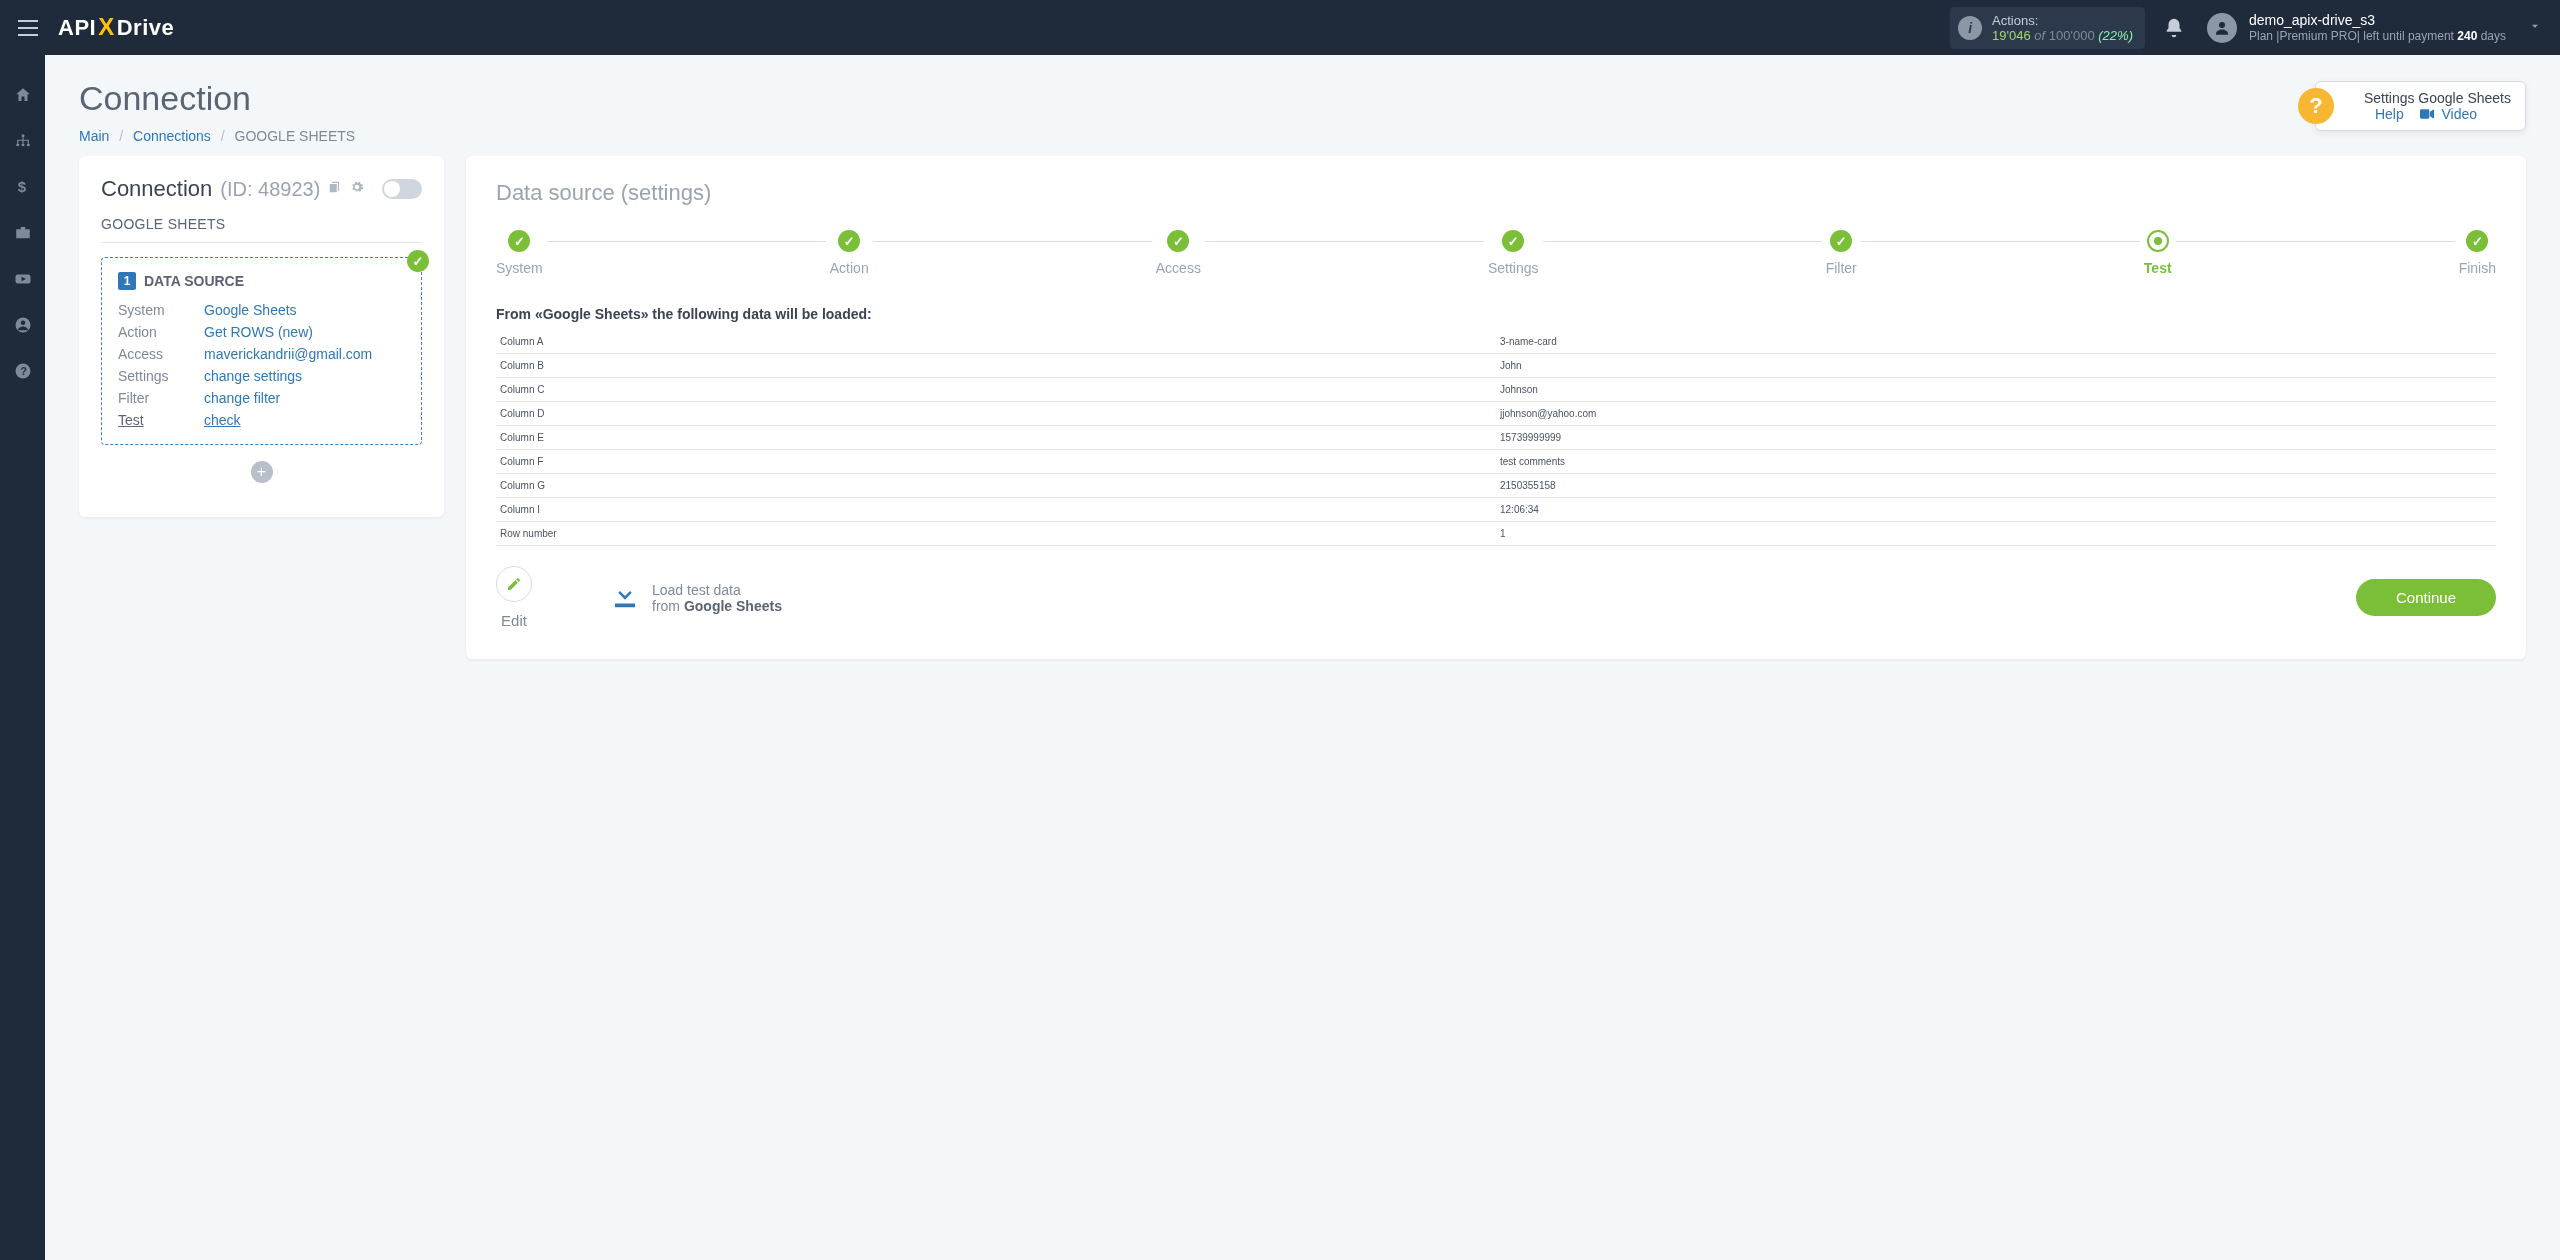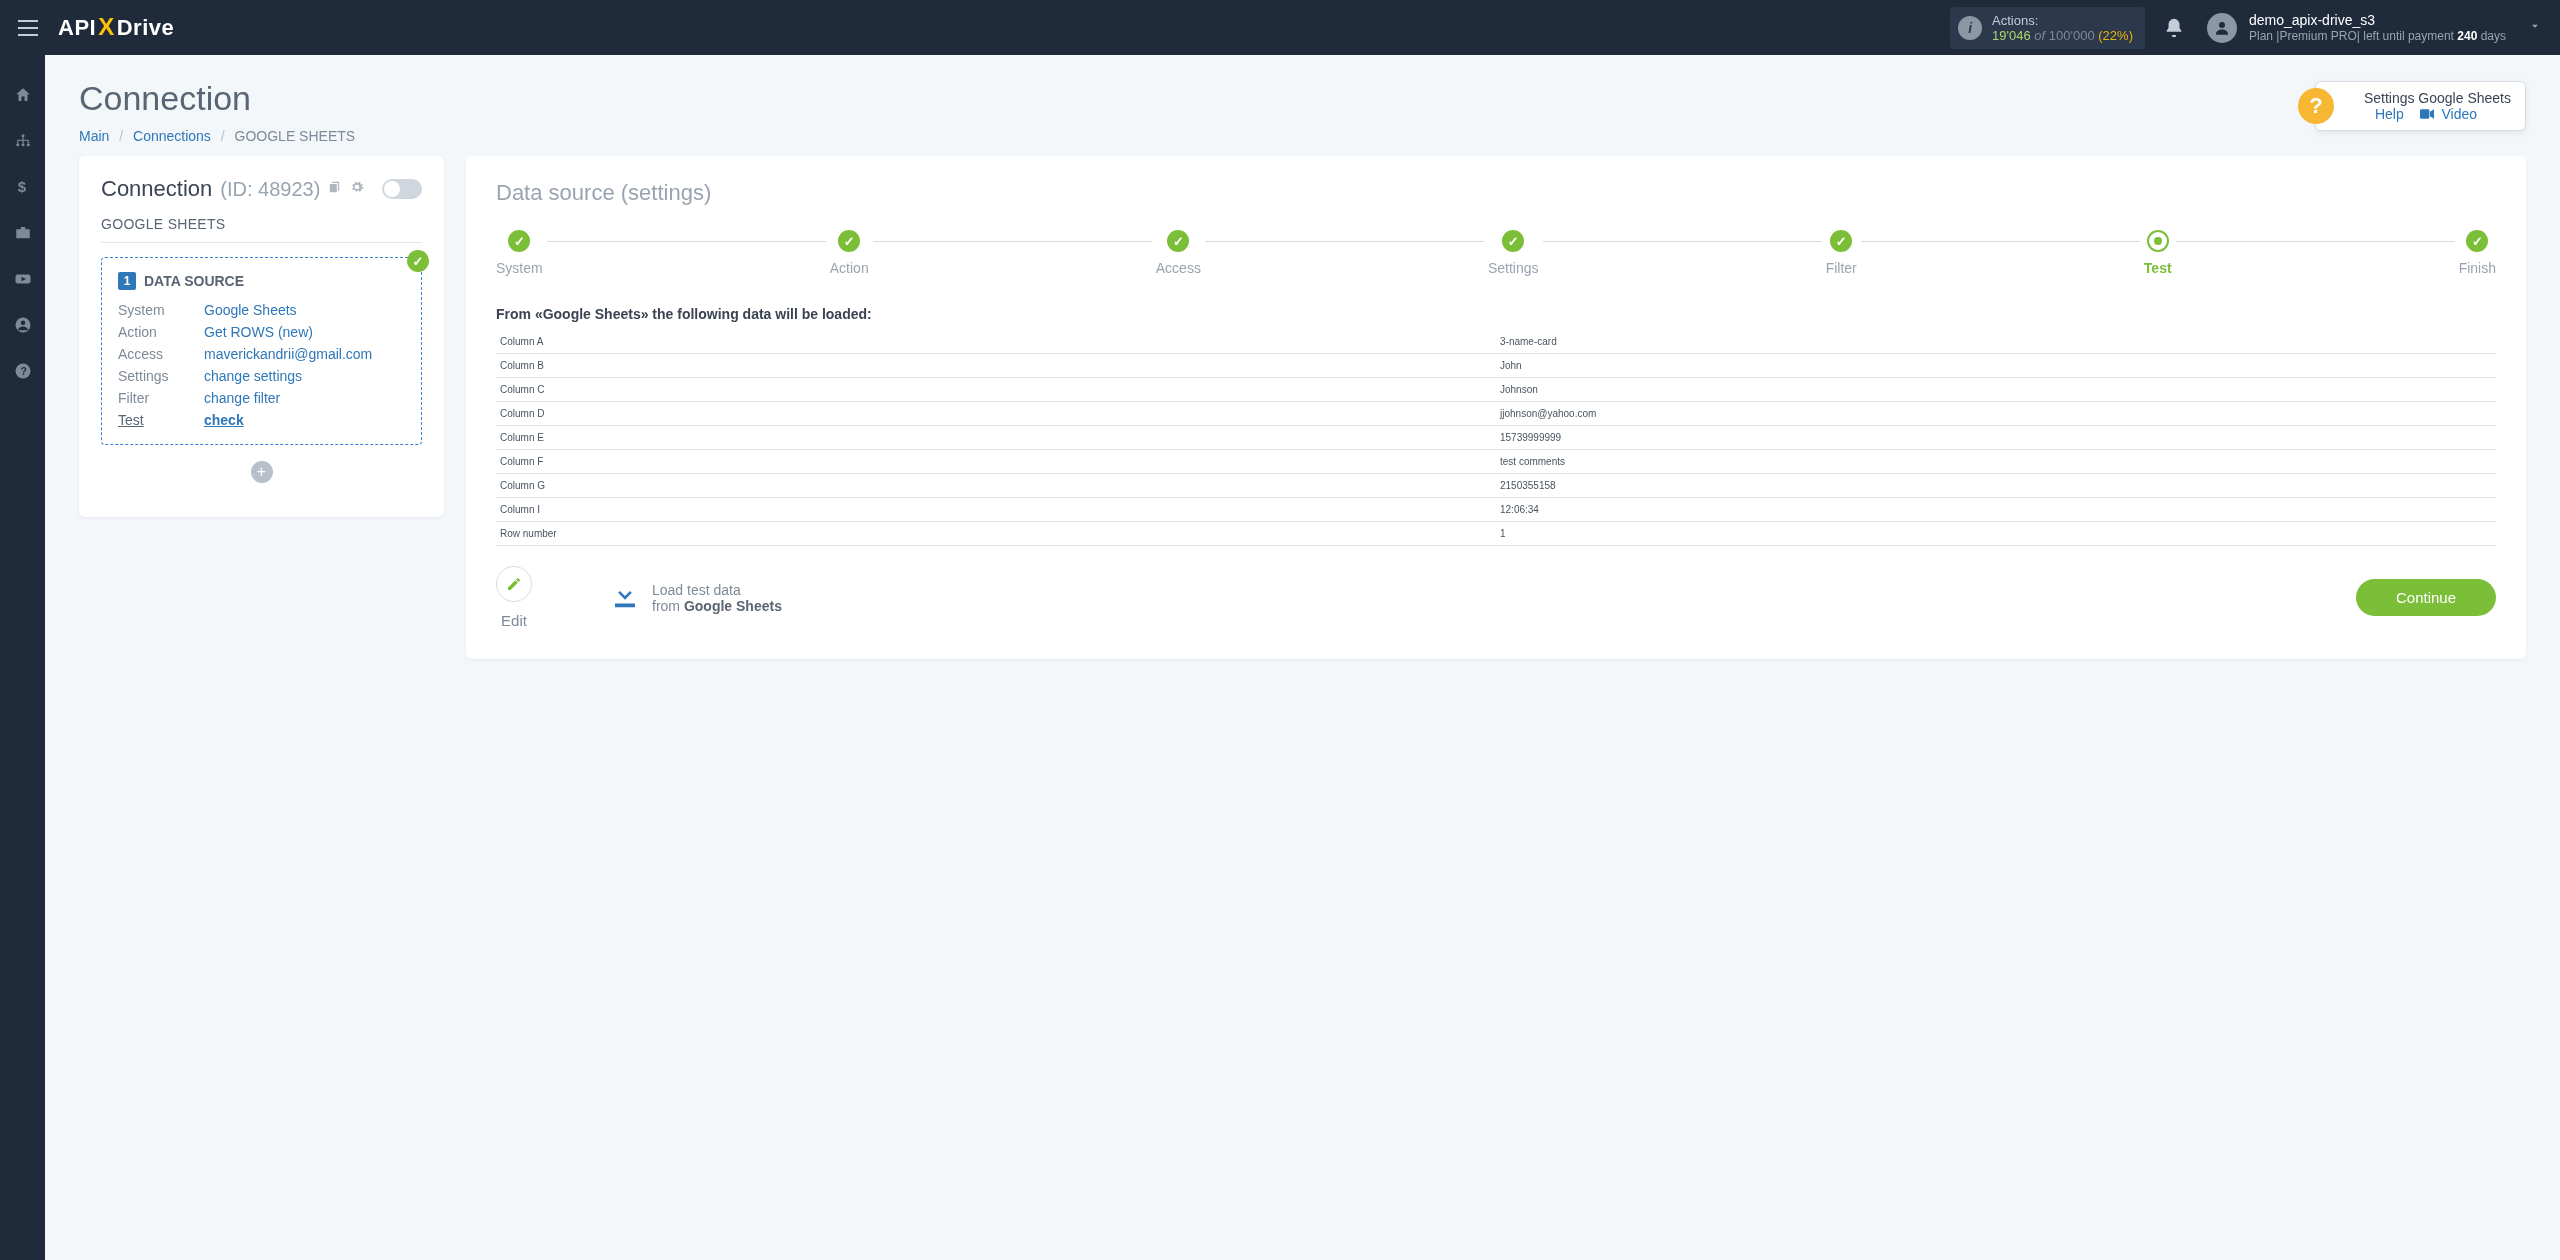--- a/index.html
+++ b/index.html
@@ -25,21 +25,21 @@
   .brand .x{color:var(--yellow);margin:0 2px;position:relative;top:-1px;font-size:24px;}
   .brand .drive{color:#fff;}
   .top-spacer{flex:1;}
   .actions-box{background:#2C394D;border-radius:4px;padding:6px 12px 6px 42px;position:relative;margin-right:18px;}
   .actions-box .info-ico{position:absolute;left:8px;top:50%;transform:translateY(-50%);width:24px;height:24px;border-radius:50%;background:#8C97A6;color:#2C394D;display:flex;align-items:center;justify-content:center;font-weight:700;font-size:14px;font-style:italic;}
   .actions-box .lbl{font-size:13px;color:#C4CDD8;}
   .actions-box .val{font-size:13px;}
   .actions-box .cur{color:#A8D46A;}
   .actions-box .of{color:#7E8A98;font-style:italic;}
   .actions-box .tot{color:#7E8A98;}
-  .actions-box .pct{color:#eab308;text-align:center;}
+  .actions-box .pct{color:#86efac;font-style:italic;text-align:center;}
   .bell{width:22px;height:22px;margin-right:22px;position:relative;cursor:pointer;}
   .bell svg{fill:#C4CDD8;}
   .avatar-ico{width:30px;height:30px;border-radius:50%;background:#8C97A6;display:flex;align-items:center;justify-content:center;margin-right:12px;}
   .avatar-ico svg{fill:#1F2A3B;}
   .user-block{line-height:1.3;margin-right:22px;}
   .user-block .uname{font-size:14px;color:#fff;}
   .user-block .plan{font-size:12px;color:#99A4B1;}
   .user-block .plan b{color:#fff;font-weight:700;}
   .caret-down{color:#99A4B1;cursor:pointer;}
   
@@ -78,21 +78,21 @@
   .ds-box{border:1px dashed #3B7ED0;border-radius:4px;padding:14px 16px 16px;position:relative;}
   .ds-box .check-badge{position:absolute;right:-8px;top:-8px;width:22px;height:22px;border-radius:50%;background:var(--green-btn);display:flex;align-items:center;justify-content:center;}
   .ds-box .check-badge::after{content:"✓";color:#fff;font-size:13px;font-weight:700;}
   .ds-head{display:flex;align-items:center;gap:8px;color:#596473;font-weight:600;font-size:14px;margin-bottom:12px;}
   .ds-head .num{background:#2E77B8;color:#fff;width:18px;height:18px;font-size:12px;display:flex;align-items:center;justify-content:center;border-radius:2px;}
   .ds-table{display:grid;grid-template-columns:86px 1fr;row-gap:6px;font-size:14px;}
   .ds-table .k{color:#7E8A98;}
   .ds-table .v{color:var(--link);}
   .ds-table .v a{color:var(--link);text-decoration:none;}
   .ds-table .k.cur{color:#5A6573;text-decoration:underline;}
-  .ds-table .v.cur a{font-weight:700;text-decoration:underline;}
+  .ds-table .v.cur a{font-weight:400;text-decoration:underline;}
   .add-circle{width:22px;height:22px;border-radius:50%;background:#B7C0CA;color:#fff;display:flex;align-items:center;justify-content:center;margin:16px auto 0;cursor:pointer;font-size:16px;}
   
   
   .card-ds{flex:1;padding:24px 30px 30px;}
   .card-ds h2{font-size:22px;font-weight:400;margin:0 0 24px;}
   .card-ds h2 span{color:#9AA4B0;}
   
   .stepper{display:flex;align-items:center;margin-bottom:30px;}
   .step{display:flex;flex-direction:column;align-items:center;position:relative;}
   .step .dot{width:22px;height:22px;border-radius:50%;display:flex;align-items:center;justify-content:center;font-size:13px;color:#fff;font-weight:700;}

